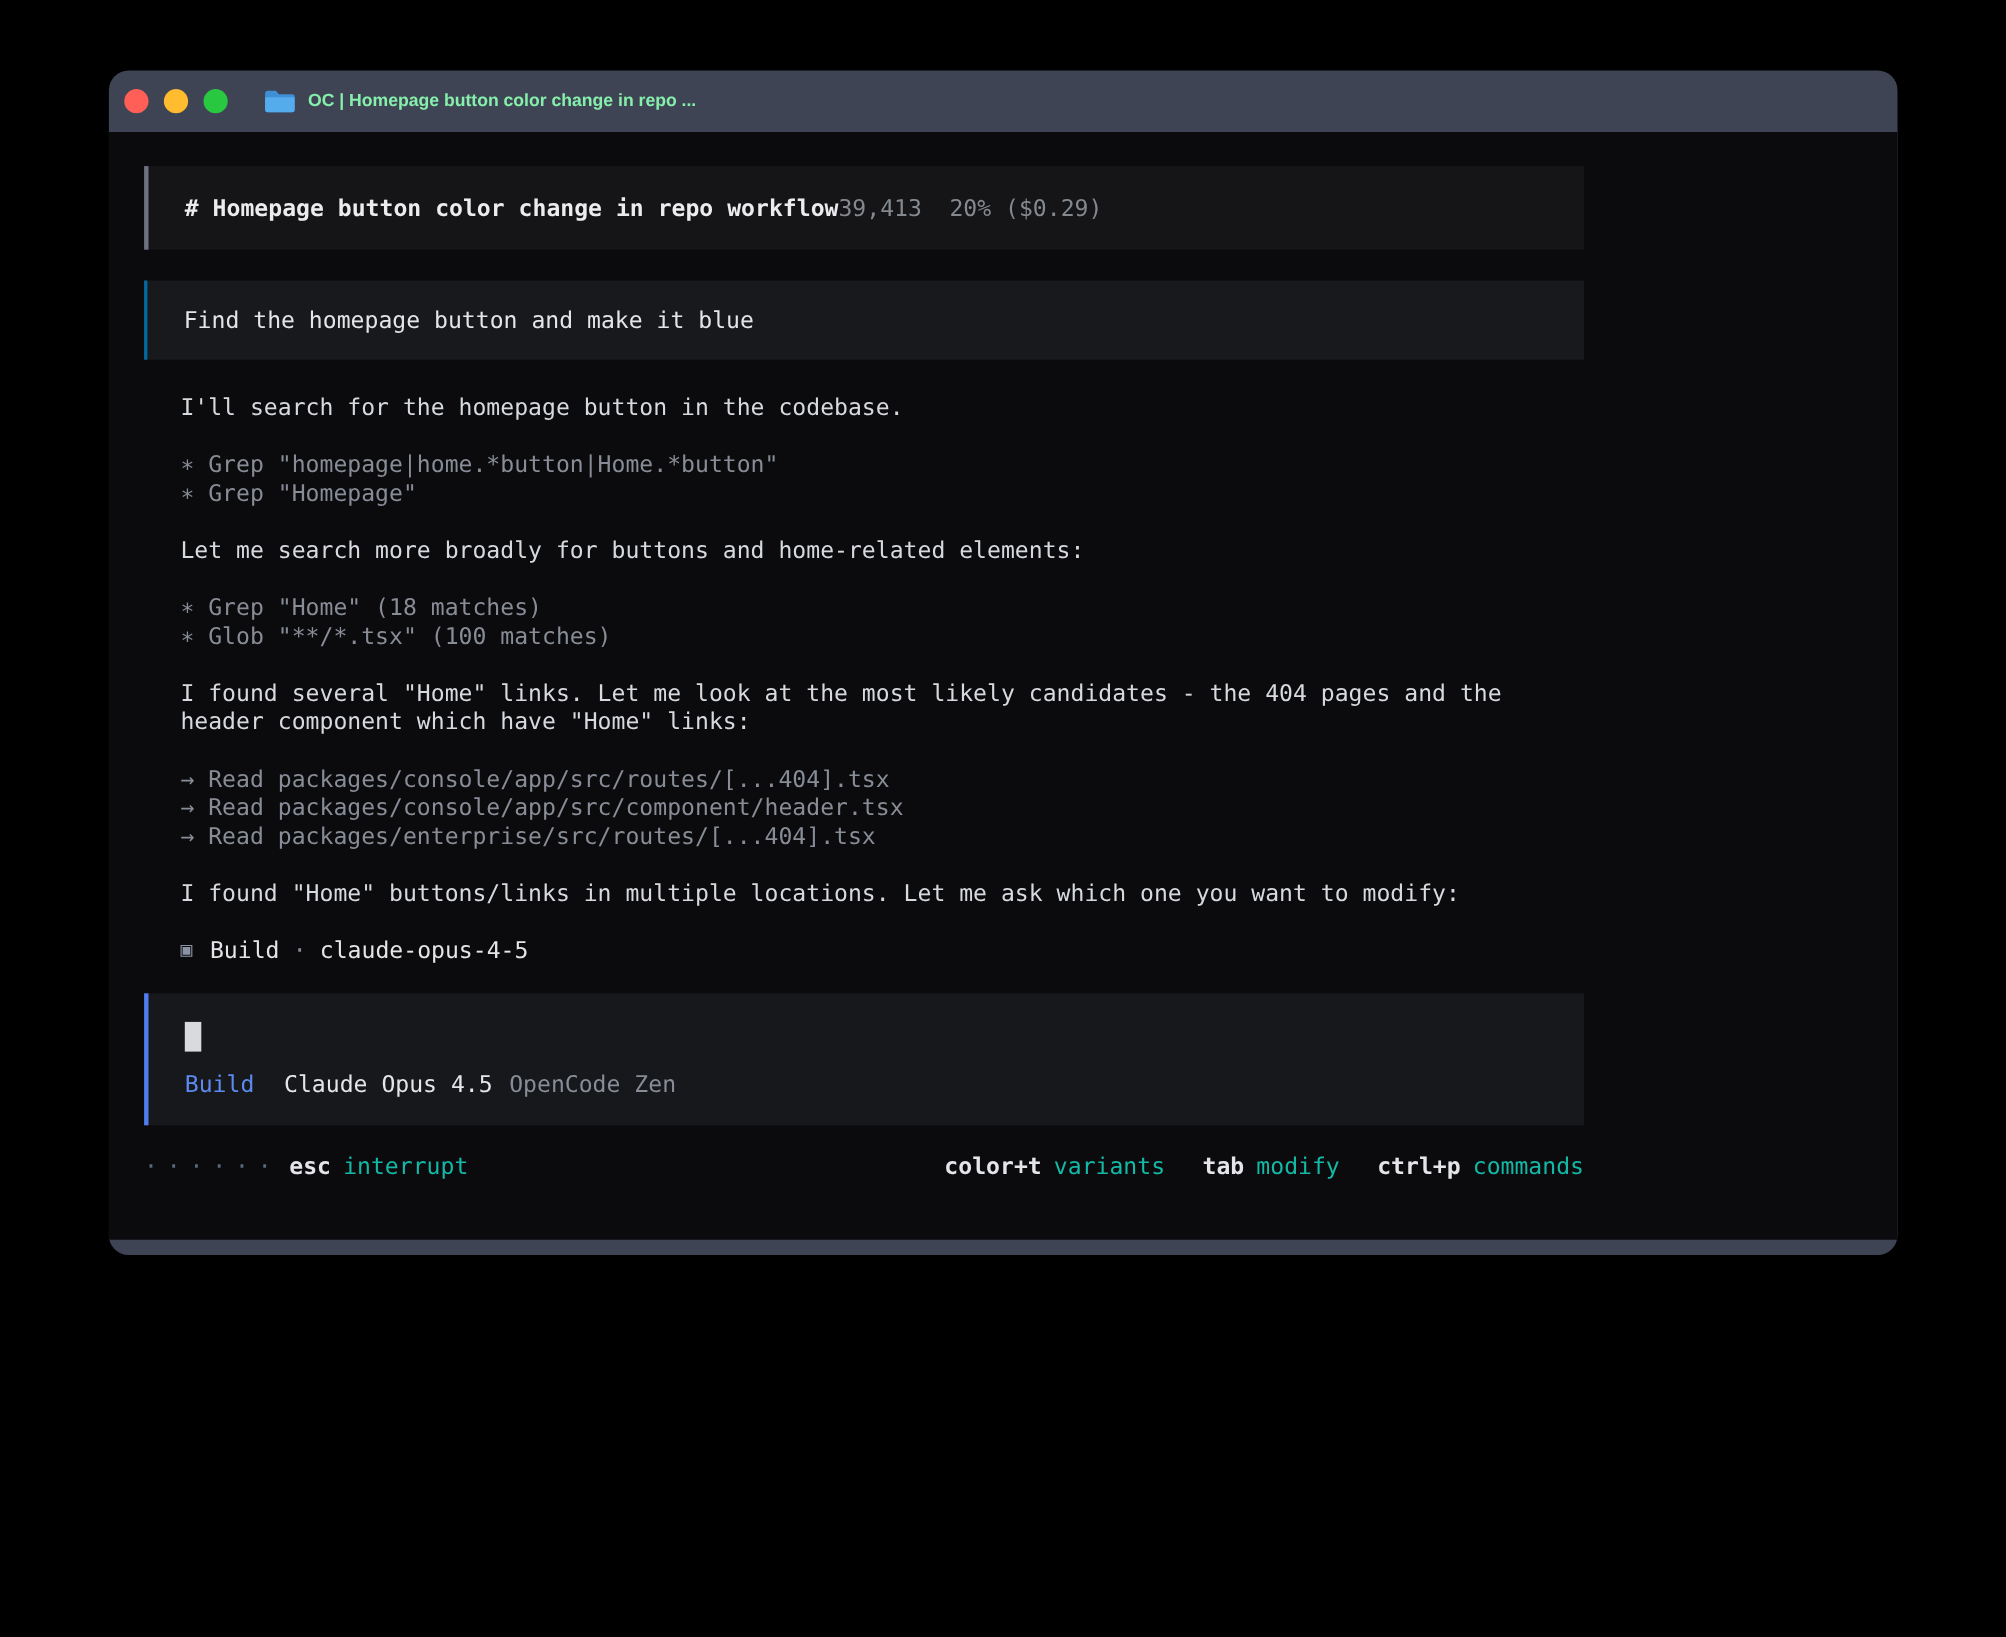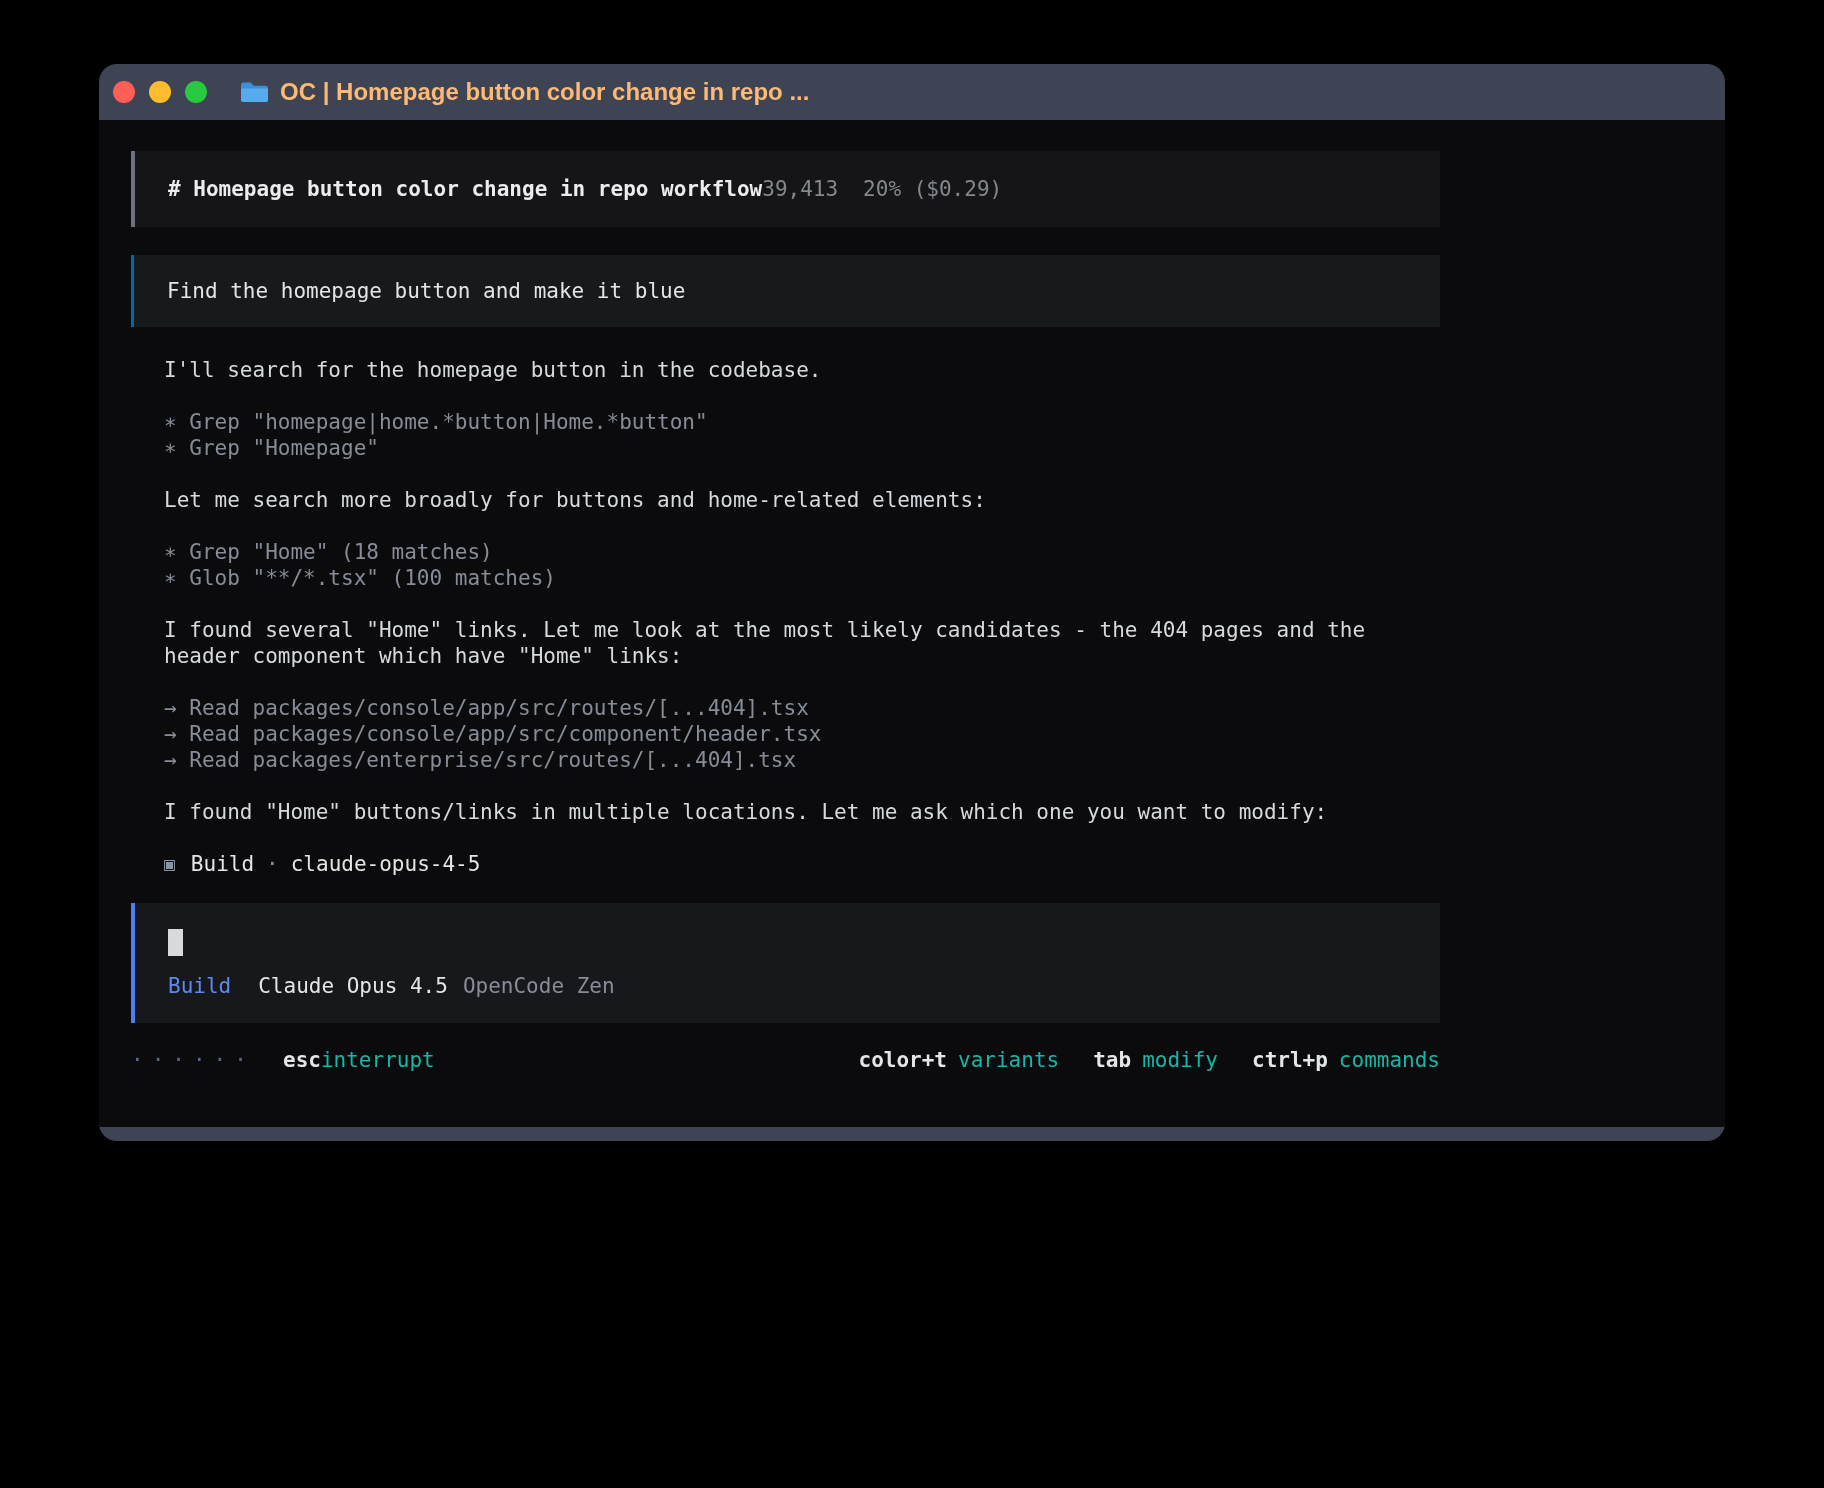--- a/index.html
+++ b/index.html
@@ -23,21 +23,21 @@
     font-family: "Liberation Sans", sans-serif;
   }
   .traffic { display: flex; align-items: center; gap: 14px; }
   .light { width: 22px; height: 22px; border-radius: 50%; display: inline-block; }
   .light.red { background: #ff5f57; }
   .light.yellow { background: #febc2e; }
   .light.green { background: #28c840; }
   .folder { margin-left: 33px; display: inline-flex; align-items: center; }
   .wtitle {
     margin-left: 12px;
-    color: #fdba74; font-weight: bold; font-size: 24px;
+    color: #86efac; font-weight: bold; font-size: 16px;
     white-space: nowrap;
   }
   .content {
     position: absolute; top: 56px; left: 0; right: 0; bottom: 14px;
     background: #0b0b0d;
     box-sizing: border-box;
     padding: 31px 285px 0 32px;
     font-size: 21px; line-height: 26px;
     color: #d6d9de;
   }
@@ -87,21 +87,21 @@
   .footer {
     margin-top: 24px;
     display: flex; align-items: center;
   }
   .spinner {
     color: #5a6880; letter-spacing: 8px;
     width: 122px; overflow: hidden; white-space: nowrap;
   }
   .key { color: #e3e5e8; font-weight: bold; }
   .hintlabel { color: #14b8a6; }
-  .esc-group { margin-left: 30px; display: flex; }
+  .esc-group { margin-left: 10px; display: flex; gap: 11px; }
   .hints { margin-left: auto; display: flex; gap: 34px; }
   .hint { display: flex; gap: 11px; }
 </style>
 </head>
 <body>
 
 <div class="window">
 
   <div class="titlebar">
     <div class="traffic">

